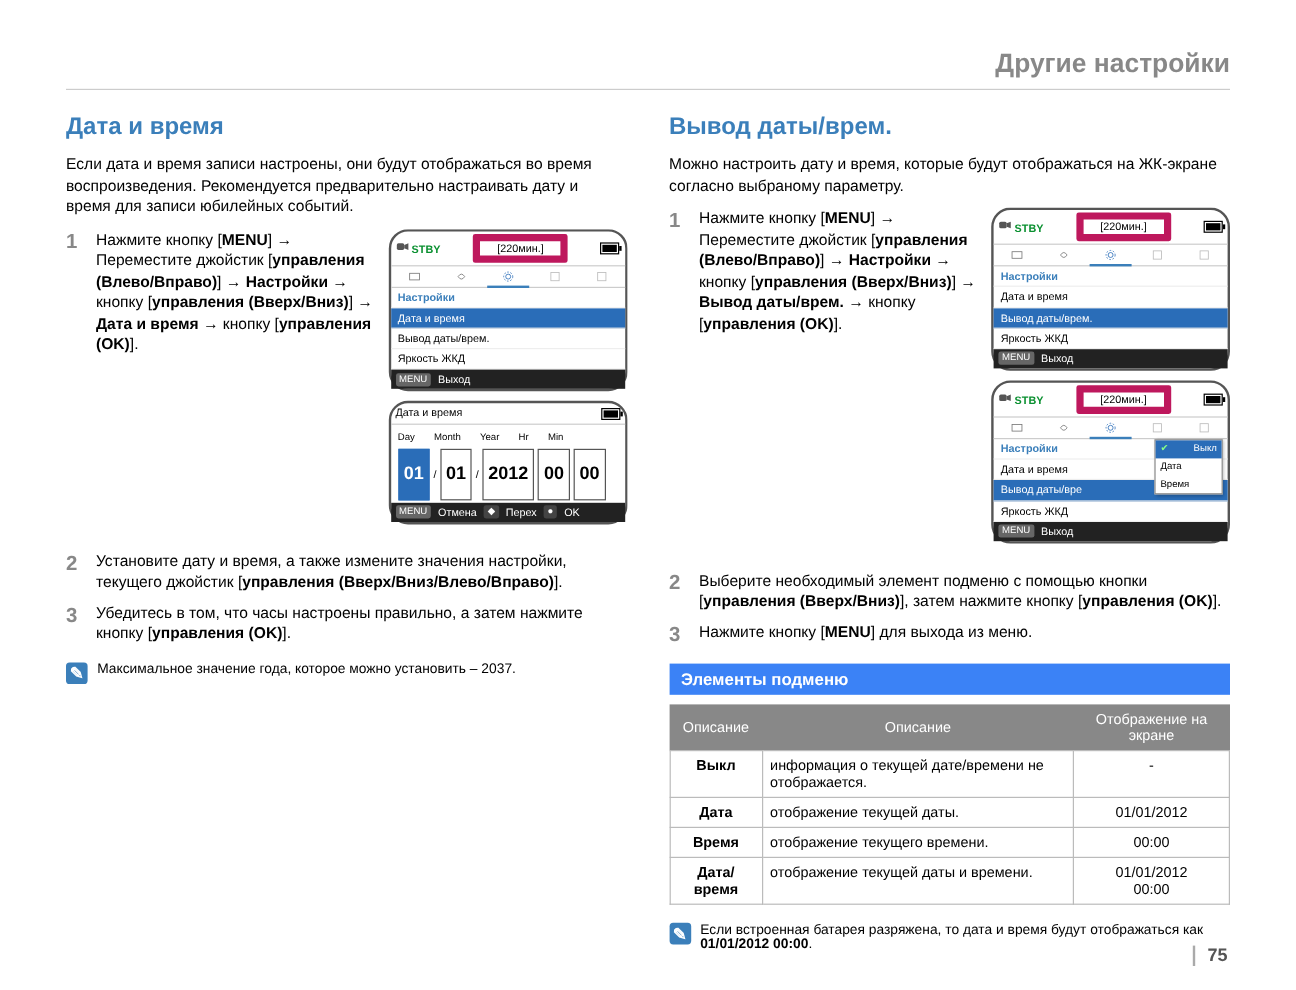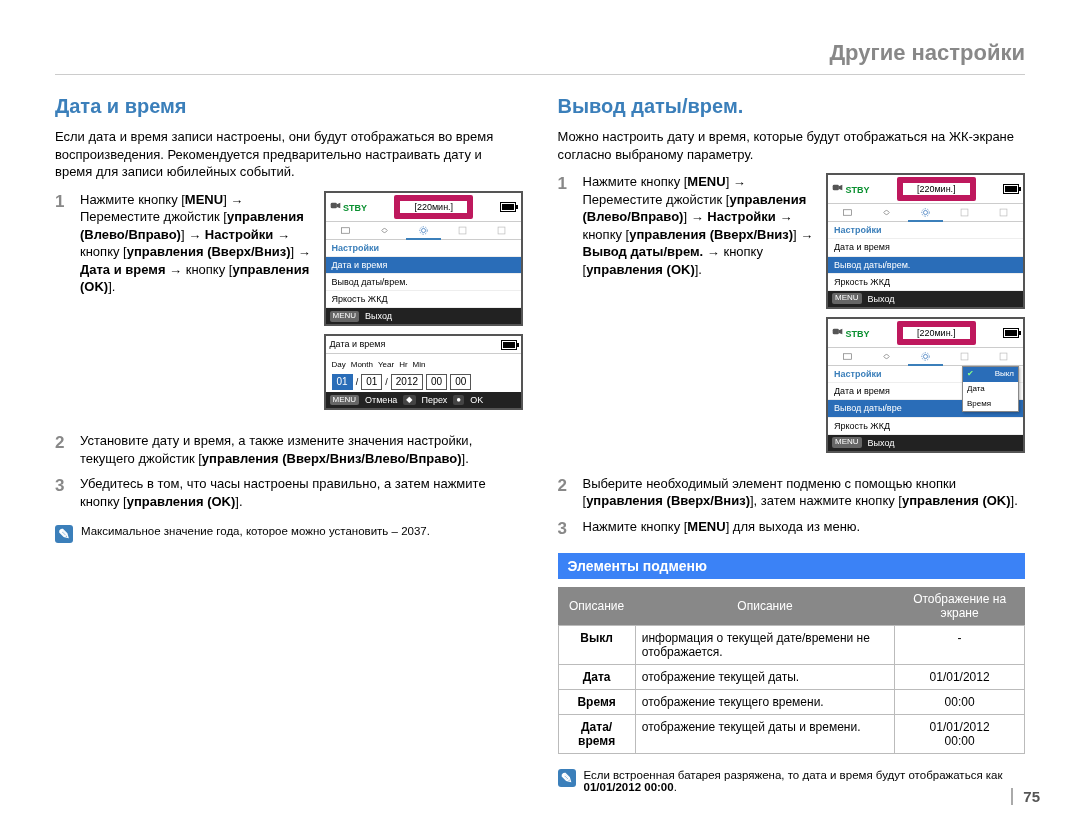--- a/index.html
+++ b/index.html
@@ -104,32 +104,32 @@
     border: 1px solid #bbb;
     padding: 5px 6px;
     vertical-align: top;
   }
   table.submenu td.param { font-weight: bold; text-align: center; }
   table.submenu td.display { text-align: center; }
 
   .page-num {
     position: absolute;
     bottom: 20px;
-    right: 40px;
+    right: 57px;
     font-size: 15px;
     font-weight: bold;
     color: #555;
     border-left: 2px solid #aaa;
     padding-left: 10px;
   }
 
   
   .lcd {
     border: 2px solid #555;
-    border-radius: 0;
+    border-radius: 16px;
     width: 195px;
     font-size: 9px;
     background: #fff;
     margin-bottom: 8px;
   }
   .lcd-top {
     display: flex;
     justify-content: space-between;
     align-items: center;
     padding: 2px 4px;
@@ -170,23 +170,23 @@
     background: #222; color: #fff;
     display: flex; gap: 6px; align-items: center;
     padding: 2px 4px;
   }
   .menu-chip {
     background: #666; color:#fff; border-radius:2px; padding:0 3px; font-size:8px;
   }
   .ok-chip { background:#444; color:#fff; border-radius:2px; padding:0 3px; font-size:8px;}
 
   .lcd-body { padding: 2px 6px;}
-  .date-labels { display:flex; gap:5px; font-size:8px; padding:4px 0;}
+  .date-labels { display:flex; gap:16px; font-size:8px; padding:4px 0;}
   .date-boxes { display:flex; gap:3px; align-items:center;}
-  .dbox { border:1px solid #555; padding:0 4px; font-weight:normal; font-size:10px;}
+  .dbox { border:1px solid #555; padding:10px 4px; font-weight:bold; font-size:15px;}
   .dbox.sel { background:#2a6db8; color:#fff; border-color:#2a6db8;}
 
   .side-popup {
     position: relative;
   }
   .popup {
     position: absolute;
     right: 4px;
     top: 0px;
     width: 55px;

